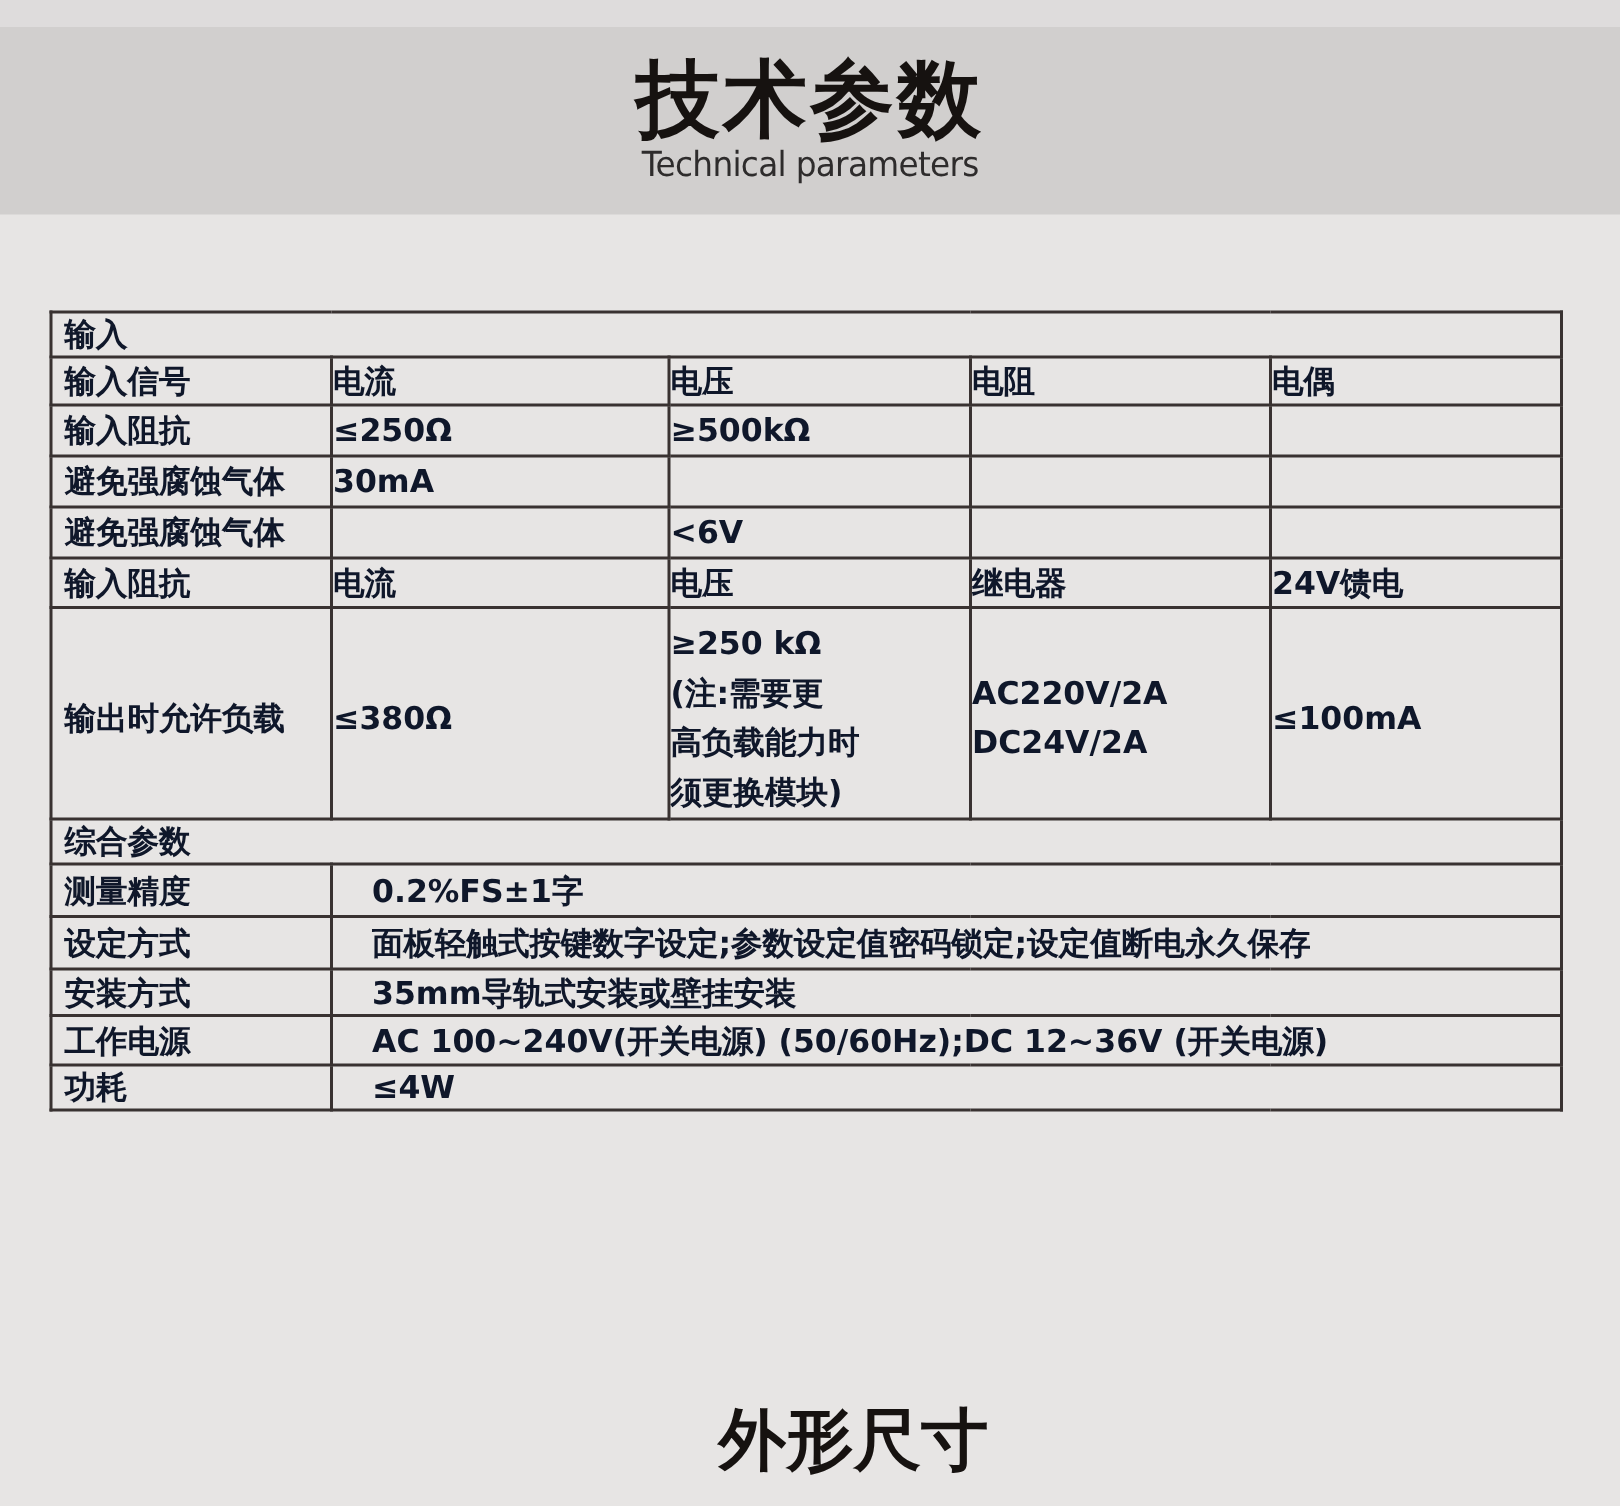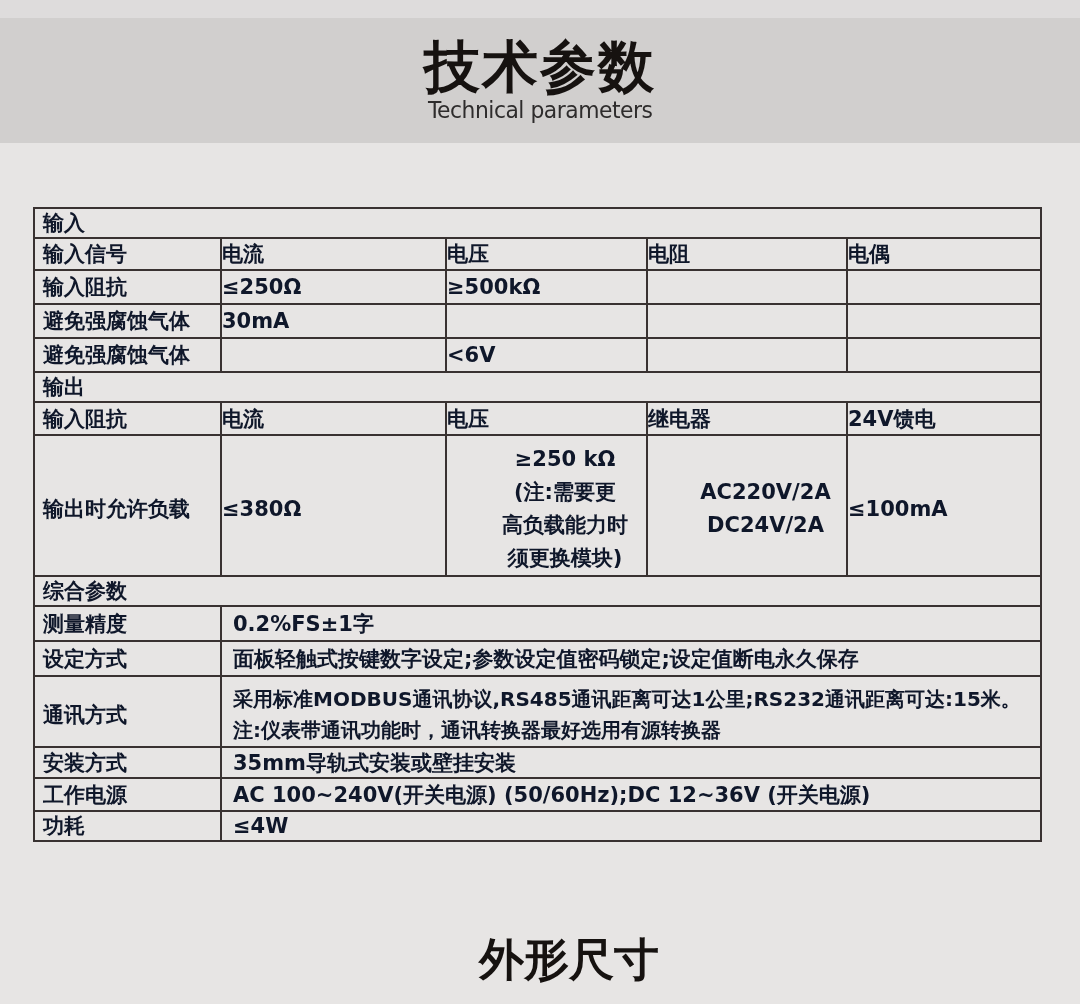--- a/index.html
+++ b/index.html
@@ -64,27 +64,27 @@
     text-align: left;
     padding-left: 8px;
   }
   td.lbl {
     text-align: left;
     padding-left: 8px;
   }
   td.c { text-align: left; }
   td.v {
     text-align: left;
-    padding-left: 11px;
+    padding-left: 26px;
   }
   td.top {
     vertical-align: top;
     padding-top: 7px;
   }
-  .mline { line-height: 33px; text-align: center; margin-left: 37px; }
+  .mline { line-height: 33px; text-align: left; }
   .comm-line { line-height: 31px; white-space: nowrap; font-size: 20px; }
   .footer-title {
     position: absolute;
     top: 930px;
     left: 29px;
     width: 1080px;
     text-align: center;
     font-size: 45px;
     font-weight: 700;
     color: #161210;
@@ -134,23 +134,20 @@
         <td class="c"></td>
         <td class="c"></td>
       </tr>
       <tr style="height:34px">
         <td class="lbl">避免强腐蚀气体</td>
         <td class="c"></td>
         <td class="c">&lt;6V</td>
         <td class="c"></td>
         <td class="c"></td>
       </tr>
-      <tr style="height:29px">
-        <td class="sec" colspan="5">输出</td>
-      </tr>
       <tr style="height:33px">
         <td class="lbl">输入阻抗</td>
         <td class="c">电流</td>
         <td class="c">电压</td>
         <td class="c">继电器</td>
         <td class="c">24V馈电</td>
       </tr>
       <tr style="height:133px">
         <td class="lbl top">输出时允许负载</td>
         <td class="c top">≤380Ω</td>
@@ -170,27 +167,20 @@
         <td class="sec" colspan="5">综合参数</td>
       </tr>
       <tr style="height:35px">
         <td class="lbl">测量精度</td>
         <td class="v" colspan="4">0.2%FS±1字</td>
       </tr>
       <tr style="height:35px">
         <td class="lbl">设定方式</td>
         <td class="v" colspan="4">面板轻触式按键数字设定;参数设定值密码锁定;设定值断电永久保存</td>
       </tr>
-      <tr style="height:66px">
-        <td class="lbl top">通讯方式</td>
-        <td class="v top" colspan="4">
-          <div class="comm-line">采用标准MODBUS通讯协议,RS485通讯距离可达1公里;RS232通讯距离可达:15米。</div>
-          <div class="comm-line">注:仪表带通讯功能时，通讯转换器最好选用有源转换器</div>
-        </td>
-      </tr>
       <tr style="height:31px">
         <td class="lbl">安装方式</td>
         <td class="v" colspan="4">35mm导轨式安装或壁挂安装</td>
       </tr>
       <tr style="height:33px">
         <td class="lbl">工作电源</td>
         <td class="v" colspan="4">AC 100~240V(开关电源) (50/60Hz);DC 12~36V (开关电源)</td>
       </tr>
       <tr style="height:30px">
         <td class="lbl">功耗</td>

